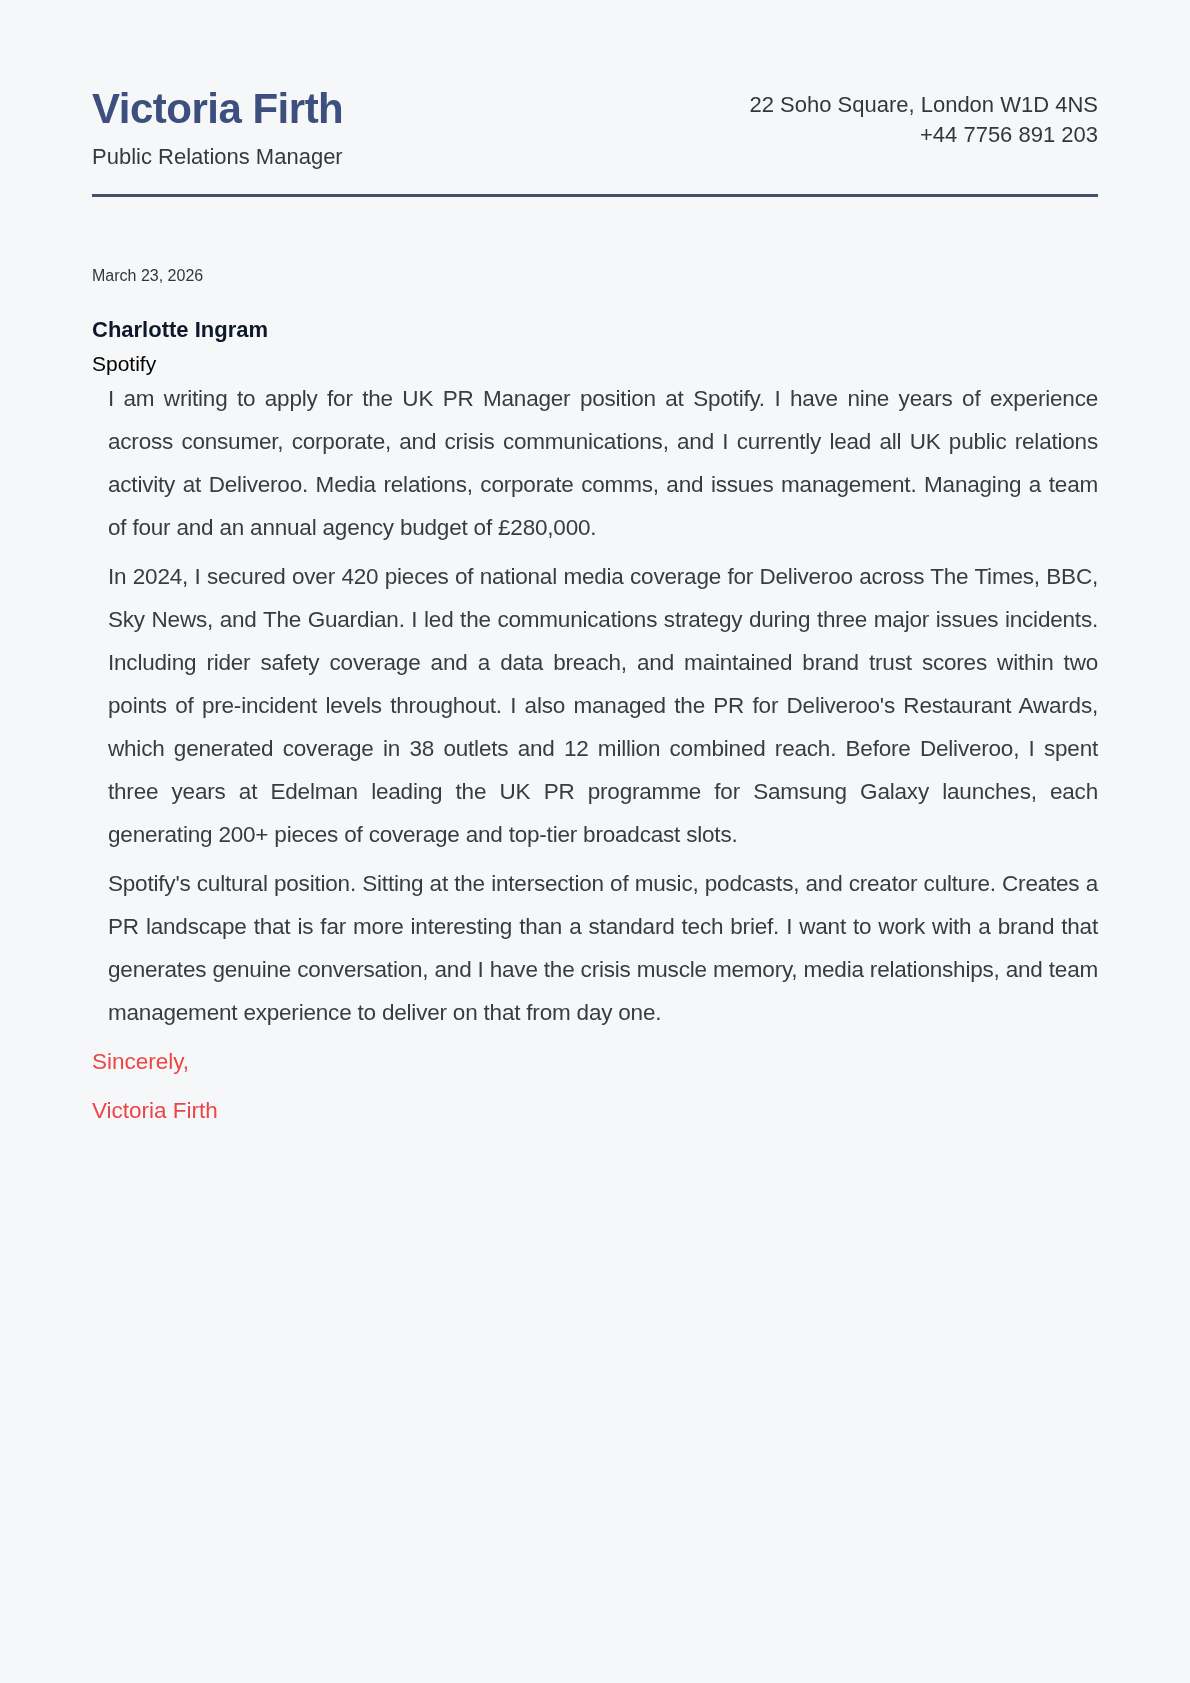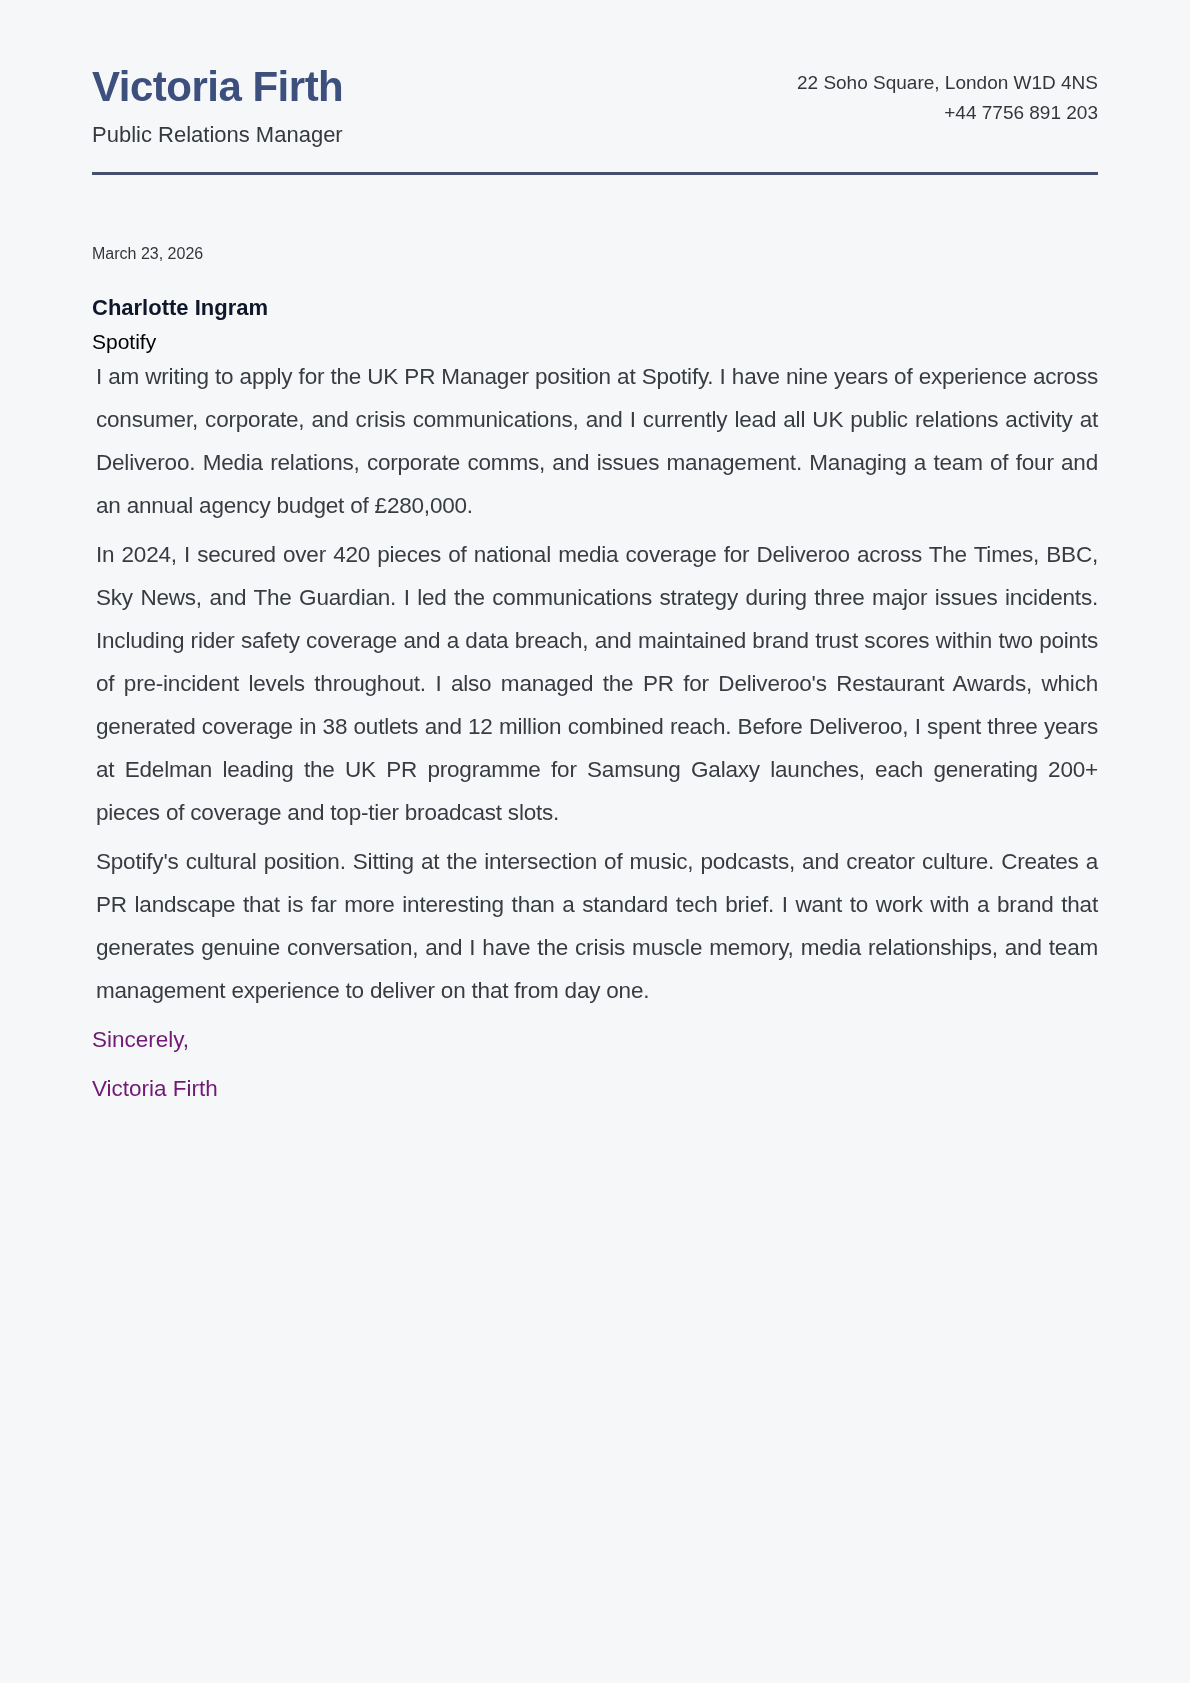--- a/index.html
+++ b/index.html
@@ -6,21 +6,21 @@
     margin: 0;
     padding: 0;
     background: #f6f7f9;
   }
   .page {
     position: relative;
     width: 1190px;
     height: 1683px;
     background: #f6f7f9;
     box-sizing: border-box;
-    padding: 64px 92px 60px 92px;
+    padding: 86px 92px 60px 92px;
     font-family: "Liberation Sans", sans-serif;
     color: #3a3e44;
     overflow: hidden;
   }
   .header {
     display: flex;
     justify-content: space-between;
     align-items: flex-start;
   }
   .person-name {
@@ -32,21 +32,21 @@
     letter-spacing: -0.5px;
   }
   .job-title {
     margin: 12px 8px 0 0;
     font-size: 22px;
     line-height: 26px;
     color: #35393f;
   }
   .contact-block {
     text-align: right;
-    font-size: 19px;
+    font-size: 22px;
     line-height: 30px;
     color: #33373d;
     padding-top: 4px;
   }
   .header-divider {
     margin-top: 24px;
     border: none;
     border-top: 3px solid #44506e;
     height: 0;
   }
@@ -69,32 +69,32 @@
     line-height: 26px;
     color: #000000;
   }
   .salutation {
     margin: 44px 0 6px 0;
     font-size: 22.5px;
     line-height: 43px;
     color: #383c42;
   }
   .letter-body p {
-    margin: 0 0 6px 4px;
+    margin: 0 0 6px 16px;
     font-size: 22.5px;
     line-height: 43px;
     color: #383c42;
     text-align: justify;
     letter-spacing: -0.2px;
   }
   .closing, .signature {
     margin: 0 0 6px 0;
     font-size: 22.5px;
     line-height: 43px;
-    color: #701a75;
+    color: #ef4444;
   }
 </style>
 </head>
 <body>
 
 <div class="page">
 
   <div class="header">
     <div>
       <h1 class="person-name">Victoria Firth</h1>

